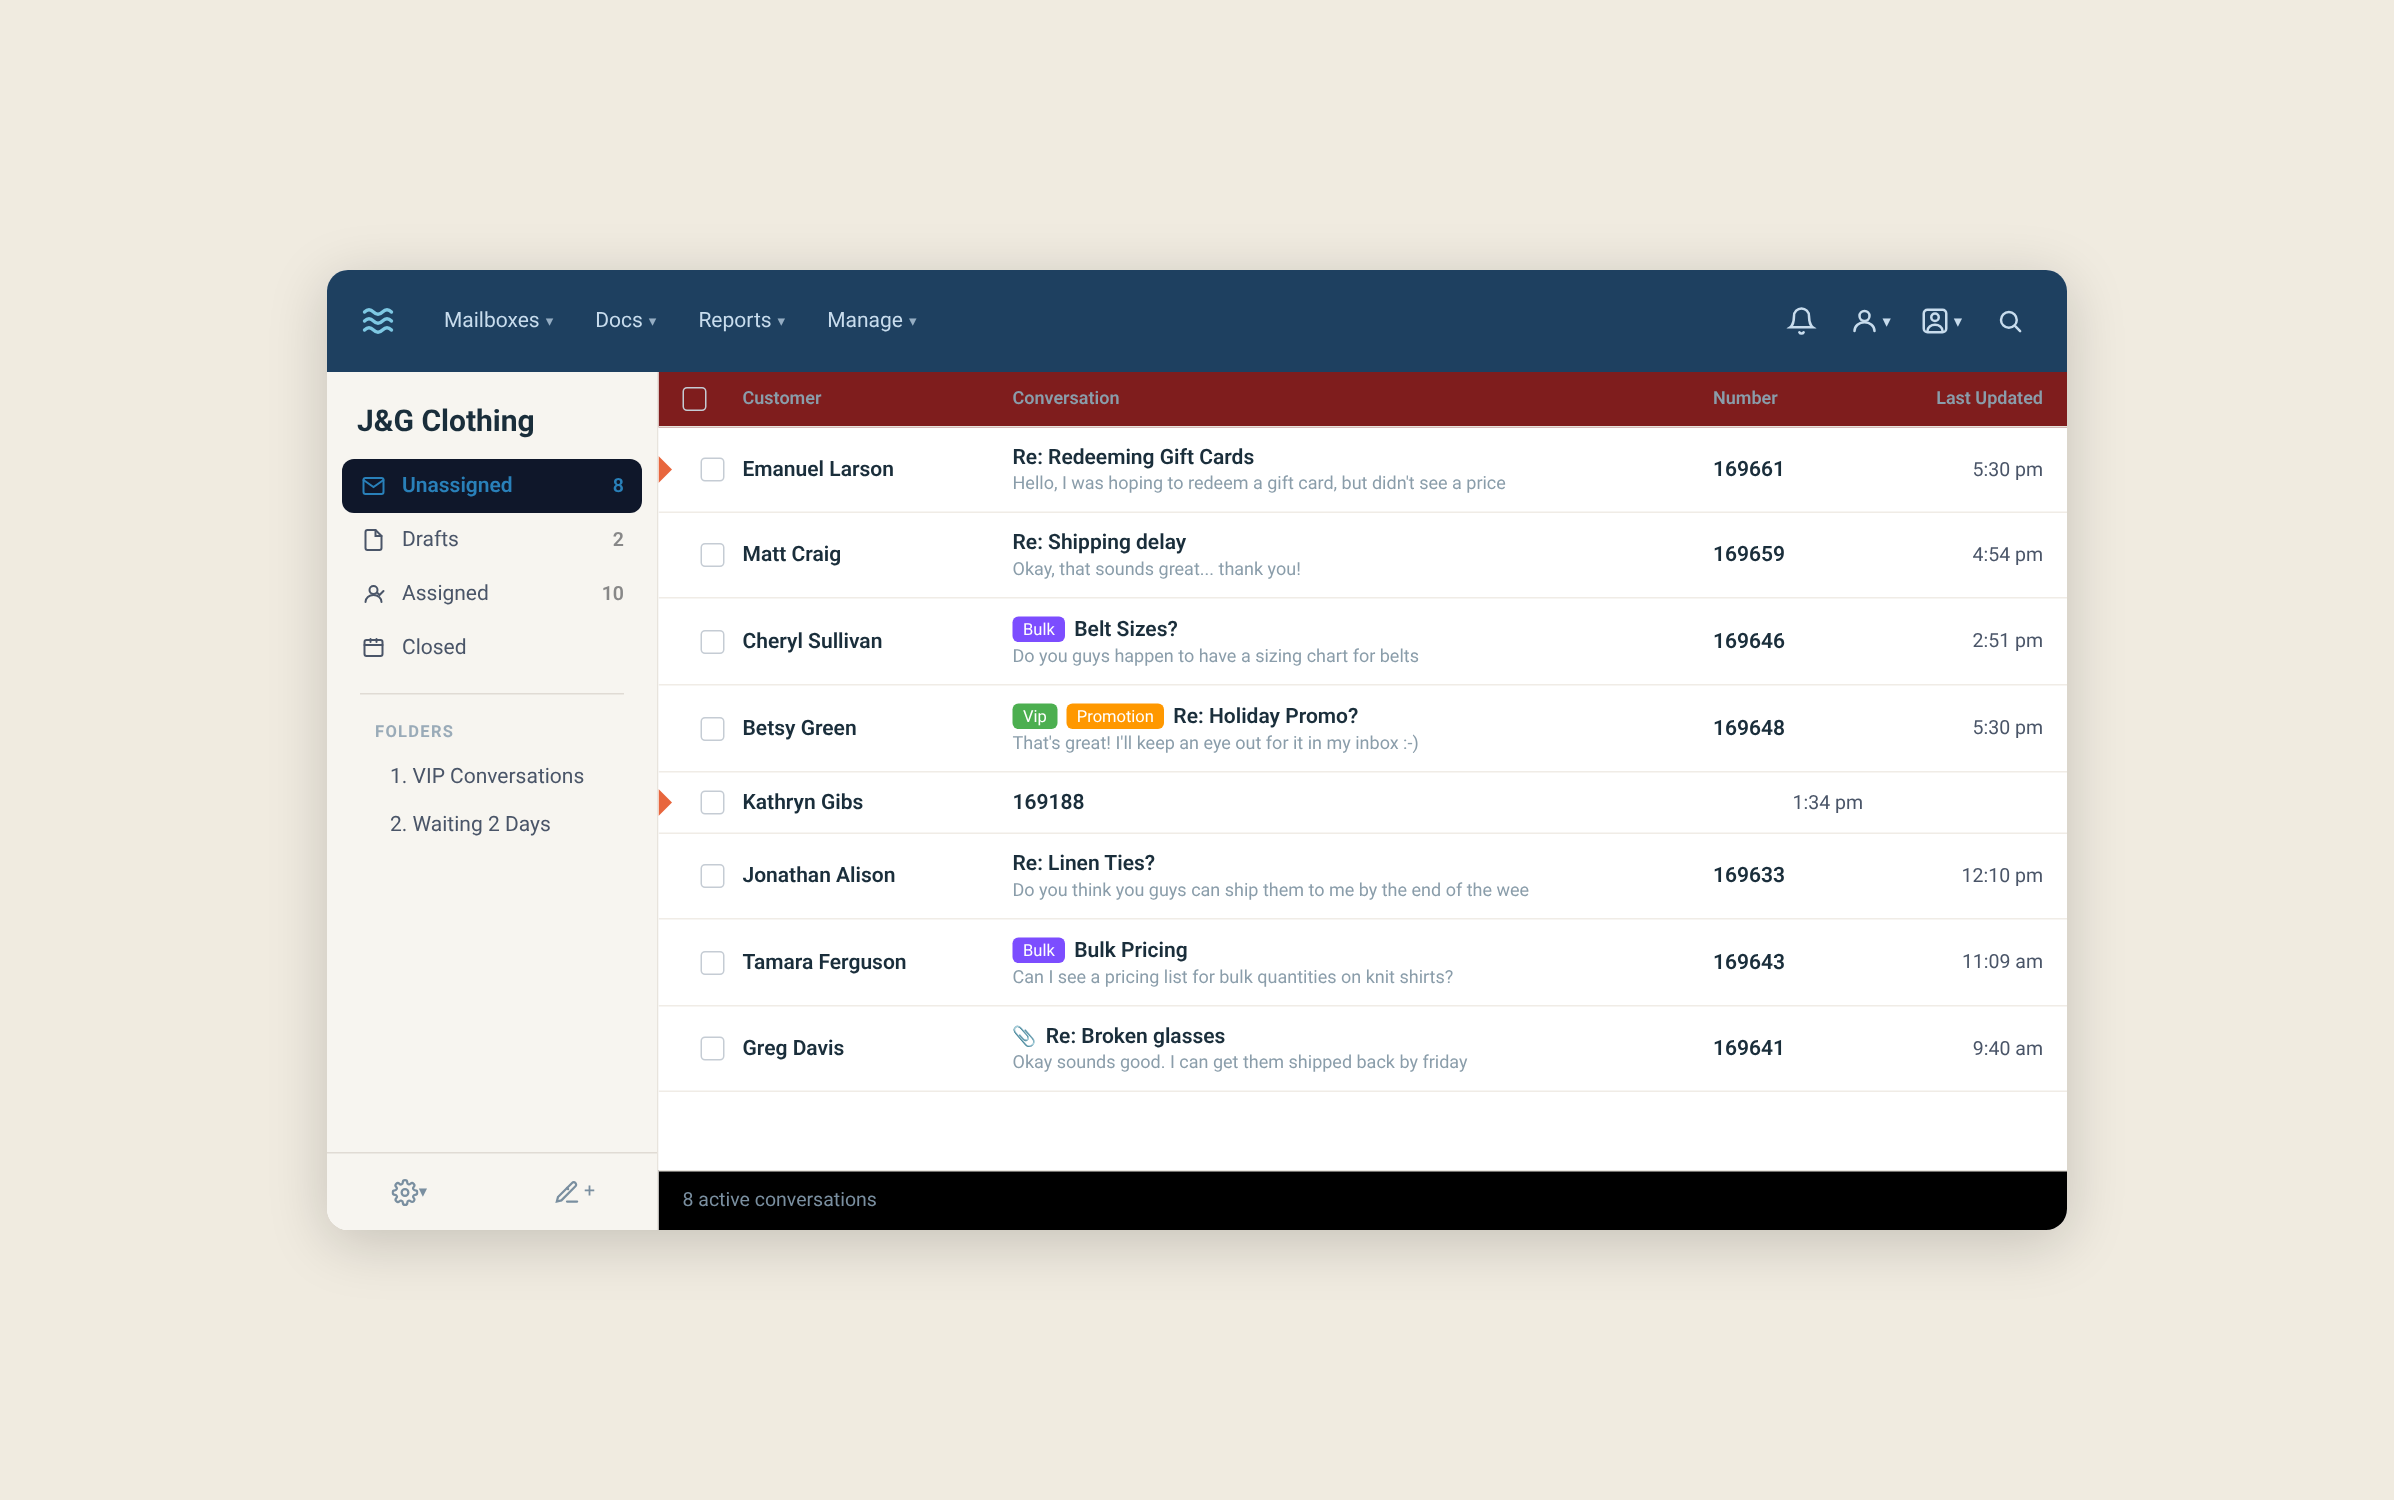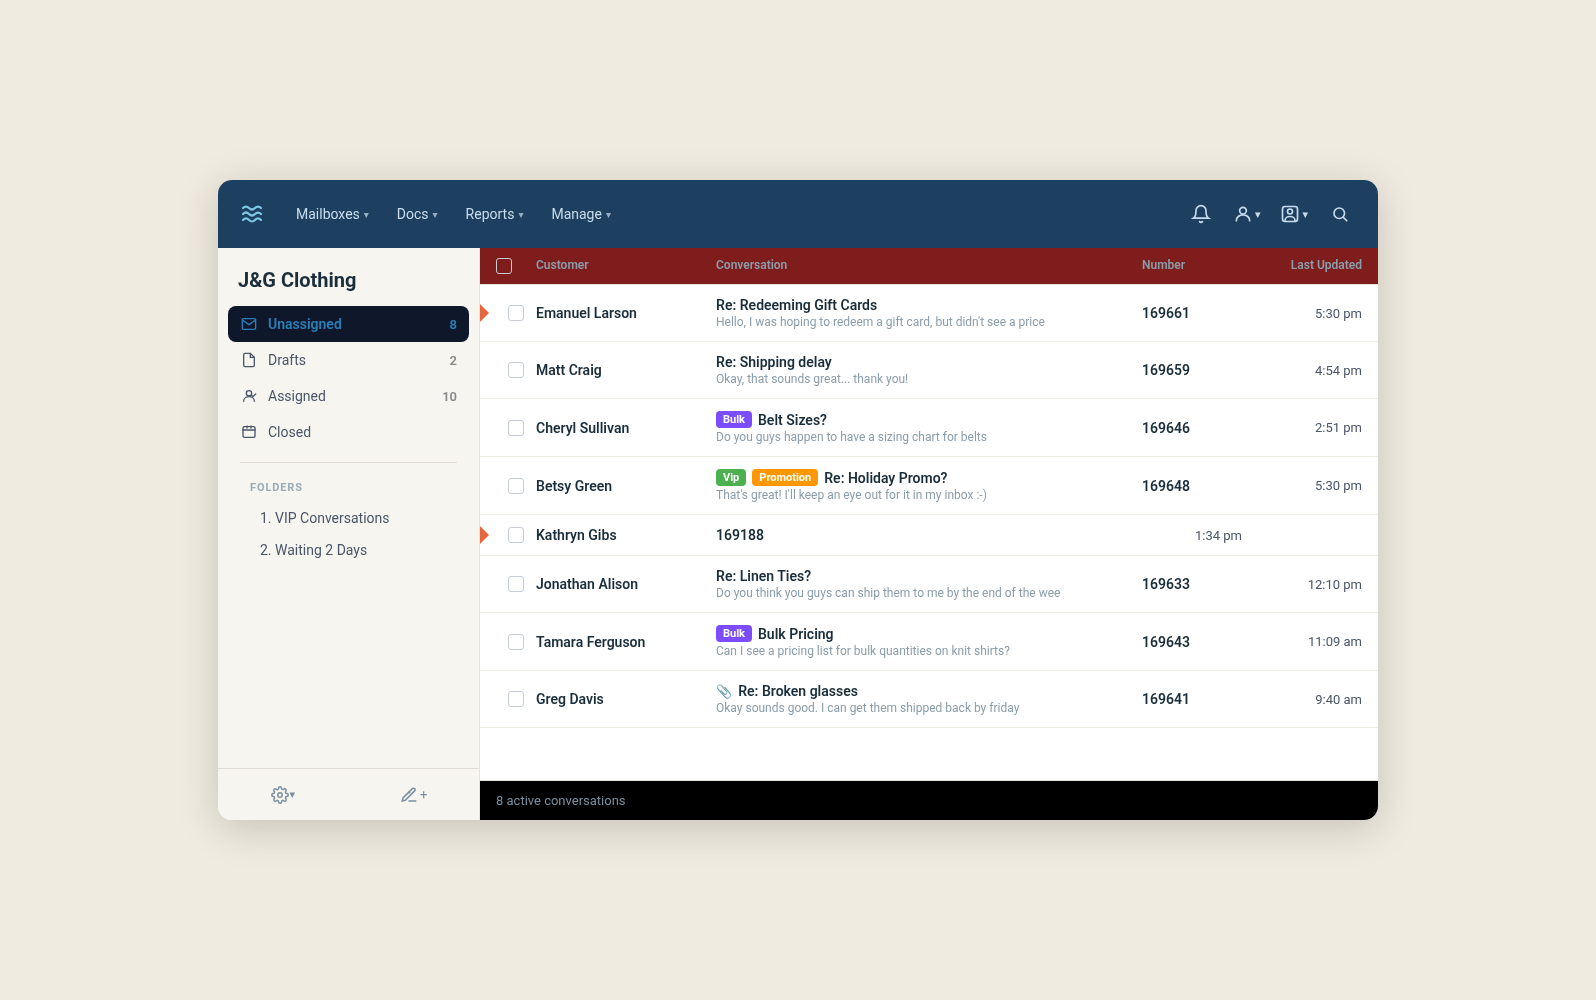--- a/index.html
+++ b/index.html
@@ -87,21 +87,21 @@
       padding: 4px 6px;
     }
     
     .body {
       display: flex;
       flex: 1;
       overflow: hidden;
     }
     
     .sidebar {
-      width: 262px;
+      width: 221px;
       background: #f7f5f0;
       border-right: 1px solid #e8e4dd;
       display: flex;
       flex-direction: column;
       flex-shrink: 0;
     }
     .sidebar-title {
       font-size: 20px;
       font-weight: 700;
       color: #1a2e3b;
@@ -278,21 +278,21 @@
       font-size: 13px;
       color: #4a5568;
       text-align: right;
     }
     .tag {
       display: inline-flex;
       align-items: center;
       padding: 2px 7px;
       border-radius: 4px;
       font-size: 11px;
-      font-weight: 700;
+      font-weight: 400;
       text-transform: none;
     }
     .tag-bulk { background: #7c4dff; color: #fff; }
     .tag-vip { background: #4caf50; color: #fff; }
     .tag-promotion { background: #ff9800; color: #fff; }
     .conv-attachment-icon {
       font-size: 13px;
       color: #9aabb8;
     }
     

